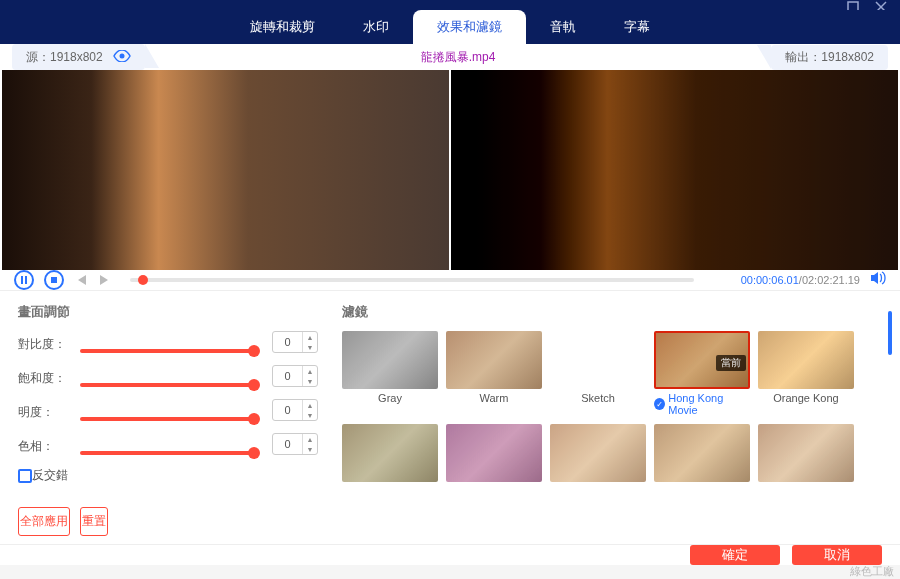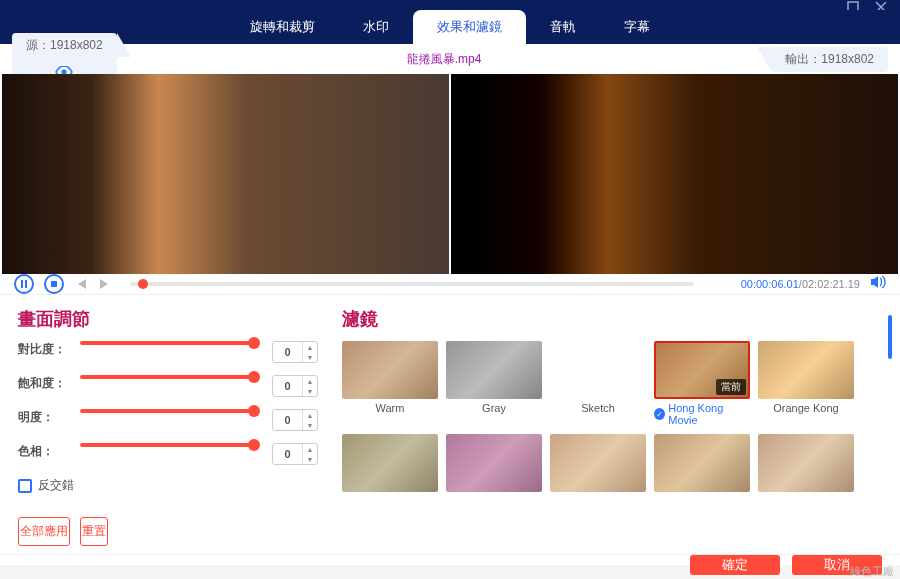--- a/index.html
+++ b/index.html
@@ -5,69 +5,69 @@
 * { margin: 0; padding: 0; box-sizing: border-box; font-family: "Microsoft YaHei", Arial, sans-serif; }
 body { width: 900px; height: 579px; background: #f5f5f5; overflow: hidden; }
 .window { width: 900px; height: 565px; background: #fff; display: flex; flex-direction: column; }
 .titlebar { height: 36px; background: #0a1e5e; display: flex; justify-content: flex-end; align-items: center; padding: 0 12px; gap: 14px; }
 .titlebar .win-btn { width: 14px; height: 14px; cursor: pointer; display: flex; align-items: center; justify-content: center; }
 .titlebar svg { stroke: #9aa8d1; stroke-width: 1.5; fill: none; }
 .tabs { height: 36px; background: #0a1e5e; display: flex; align-items: flex-end; justify-content: center; gap: 0; margin-top: -4px; }
 .tab { padding: 8px 24px; color: #fff; font-size: 13px; cursor: pointer; border-radius: 8px 8px 0 0; }
 .tab.active { background: #fff; color: #2a5bd7; }
 .infobar { height: 30px; display: flex; align-items: center; padding: 0 12px; font-size: 12px; color: #666; }
-.info-left, .info-right { display: flex; align-items: center; gap: 10px; background: #eef2fb; padding: 4px 14px; border-radius: 4px; position: relative; flex-direction: column; }
+.info-left, .info-right { display: flex; align-items: center; gap: 10px; background: #eef2fb; padding: 4px 14px; border-radius: 4px; position: relative; }
 .info-left::after { content: ""; position: absolute; right: -14px; top: 0; border-top: 24px solid transparent; border-left: 14px solid #eef2fb; }
 .info-right::before { content: ""; position: absolute; left: -14px; top: 0; border-bottom: 24px solid transparent; border-right: 14px solid #eef2fb; }
 .info-center { flex: 1; text-align: center; color: #a21caf; }
 .eye-icon { color: #2a72ff; font-size: 16px; }
 .preview-row { display: flex; gap: 2px; padding: 0 2px; }
 .preview { flex: 1; height: 200px; background: linear-gradient(90deg, #1a0e08 0%, #3a2416 20%, #c98850 35%, #6a4a32 55%, #4a3a32 100%); position: relative; }
 .preview.right { filter: brightness(0.6) contrast(1.2) saturate(1.3); }
 .controls { height: 30px; display: flex; align-items: center; padding: 0 14px; gap: 10px; border-bottom: 1px solid #eee; }
 .ctrl-btn { width: 20px; height: 20px; border: 2px solid #2a72ff; border-radius: 50%; display: flex; align-items: center; justify-content: center; cursor: pointer; }
 .ctrl-btn svg { fill: #2a72ff; }
 .ctrl-plain { cursor: pointer; color: #bbb; display: flex; }
 .timeline { flex: 1; height: 4px; background: #e5e5e5; border-radius: 2px; position: relative; margin: 0 8px; }
 .timeline .dot { position: absolute; left: 1.5%; top: -3px; width: 10px; height: 10px; background: #ff4a3a; border-radius: 50%; }
 .time-text { font-size: 11px; }
 .time-cur { color: #2a72ff; margin-left: 29px; }
 .time-dur { color: #888; }
 .vol-icon { color: #2a72ff; cursor: pointer; }
 .body-area { flex: 1; display: flex; padding: 12px 18px 8px 18px; gap: 24px; }
 .adjust { width: 300px; }
-.section-title { font-size: 18px; font-weight: bold; color: #be185d; margin-bottom: 10px; }
-.adj-row { display: flex; align-items: flex-start; margin-bottom: 12px; gap: 8px; font-weight: bold; }
+.section-title { font-size: 13px; font-weight: bold; color: #737373; margin-bottom: 10px; }
+.adj-row { display: flex; align-items: flex-end; margin-bottom: 12px; gap: 8px; }
 .adj-label { width: 54px; font-size: 12px; color: #555; }
 .slider { flex: 1; height: 4px; background: #ff4a3a; border-radius: 2px; position: relative; margin-right: 10px; }
 .slider .thumb { position: absolute; right: -6px; top: -4px; width: 12px; height: 12px; background: #ff4a3a; border-radius: 50%; }
 .num-input { width: 46px; height: 22px; border: 1px solid #ccc; border-radius: 3px; display: flex; align-items: center; }
 .num-val { flex: 1; text-align: center; font-size: 11px; color: #555; }
 .spinners { display: flex; flex-direction: column; border-left: 1px solid #ddd; }
 .spin { width: 14px; height: 10px; display: flex; align-items: center; justify-content: center; color: #888; font-size: 7px; cursor: pointer; }
-.checkbox-row { display: flex; align-items: center; gap: 6px; margin: 6px 0 23px; }
+.checkbox-row { display: flex; align-items: center; margin: 6px 0 23px; }
 .checkbox { width: 14px; height: 14px; border: 2px solid #2a72ff; border-radius: 2px; cursor: pointer; }
 .btn-row { display: flex; gap: 10px; }
 .btn-outline { padding: 5px 1px; border: 1px solid #ff4a3a; color: #ff4a3a; background: #fff; font-size: 12px; border-radius: 3px; cursor: pointer; }
 .filters { flex: 1; position: relative; }
 .filter-grid { display: flex; flex-wrap: wrap; gap: 8px; }
 .filter-item { width: 96px; display: flex; flex-direction: column; align-items: center; cursor: pointer; }
 .filter-thumb { width: 96px; height: 58px; background: linear-gradient(135deg, #b89070 0%, #d4b896 50%, #a08060 100%); border-radius: 2px; position: relative; }
 .filter-thumb.gray { filter: grayscale(1); }
 .filter-thumb.sketch { background: #f0ede5; filter: contrast(2); }
 .filter-thumb.hk { filter: saturate(1.5) contrast(1.2) brightness(0.85); border: 2px solid #ff4a3a; }
 .filter-thumb.orange { filter: sepia(0.6) saturate(1.4); }
 .filter-thumb.r2a { filter: hue-rotate(20deg) saturate(0.7); }
 .filter-thumb.r2b { filter: hue-rotate(280deg) brightness(0.9); }
 .filter-thumb.r2c { filter: brightness(1.2) contrast(0.8); }
 .filter-thumb.r2d { filter: sepia(0.3); }
 .filter-thumb.r2e { filter: saturate(0.8) brightness(1.1); }
 .filter-label { font-size: 11px; color: #555; margin-top: 3px; display: flex; align-items: center; gap: 3px; }
 .check-badge { width: 12px; height: 12px; background: #2a72ff; border-radius: 50%; display: inline-flex; align-items: center; justify-content: center; color: #fff; font-size: 8px; }
-.cur-badge { position: absolute; bottom: 2px; right: 2px; background: rgba(0,0,0,0.6); color: #fff; font-size: 10px; padding: 1px 5px; border-radius: 2px; }
+.cur-badge { position: absolute; bottom: 16px; right: 2px; background: rgba(0,0,0,0.6); color: #fff; font-size: 10px; padding: 1px 5px; border-radius: 2px; }
 .scroll-indicator { position: absolute; right: -10px; top: 8px; width: 4px; height: 44px; background: #2a72ff; border-radius: 2px; }
 .footer { height: 48px; display: flex; justify-content: flex-end; align-items: center; padding: 0 18px; gap: 12px; border-top: 1px solid #eee; }
 .btn-primary { padding: 1px 32px; background: #ff4a3a; color: #fff; border: none; font-size: 13px; border-radius: 3px; cursor: pointer; }
 .watermark { position: absolute; right: 6px; bottom: 0; font-size: 11px; color: #bbb; }
 .filter-label.selected { color: #2a72ff; }
 </style>
 </head>
 <body>
 
 <div class="window">
@@ -210,29 +210,29 @@
       <div class="btn-row">
         <button class="btn-outline">全部應用</button>
         <button class="btn-outline">重置</button>
       </div>
     </div>
 
     <div class="filters">
       <div class="section-title">濾鏡</div>
       <div class="filter-grid" id="filter-grid">
           <div class="filter-item">
+            <div class="filter-thumb gray"></div>
+            <div class="filter-label">
+              <span>Gray</span>
+            </div>
+          </div>
+          <div class="filter-item">
             <div class="filter-thumb "></div>
             <div class="filter-label">
               <span>Warm</span>
-            </div>
-          </div>
-          <div class="filter-item">
-            <div class="filter-thumb gray"></div>
-            <div class="filter-label">
-              <span>Gray</span>
             </div>
           </div>
           <div class="filter-item">
             <div class="filter-thumb sketch"></div>
             <div class="filter-label">
               <span>Sketch</span>
             </div>
           </div>
           <div class="filter-item">
             <div class="filter-thumb hk">

